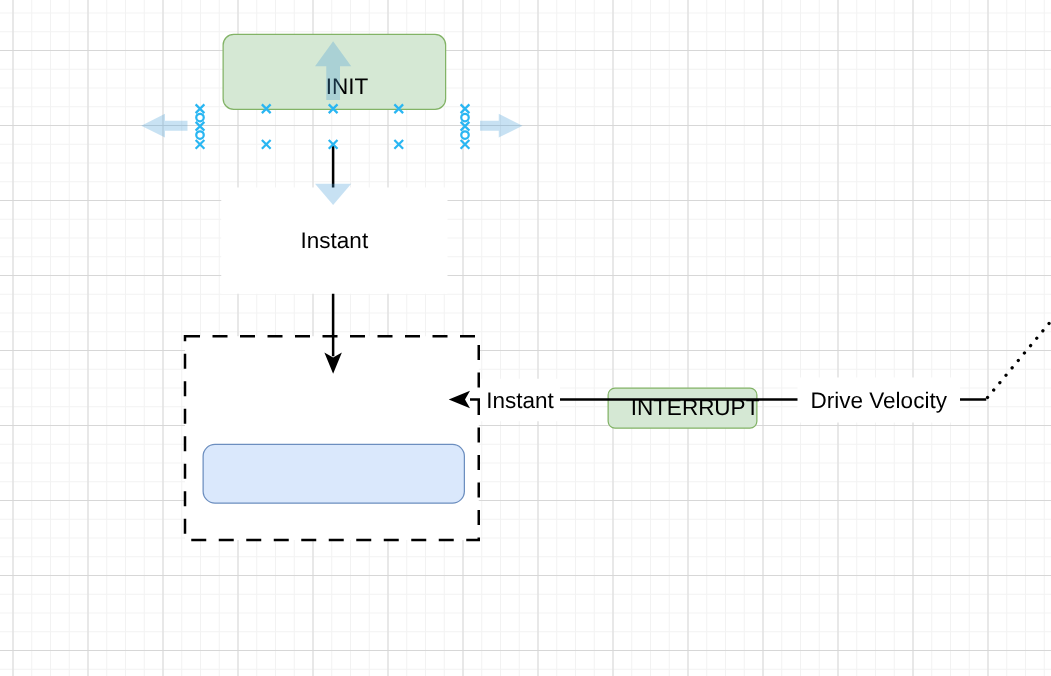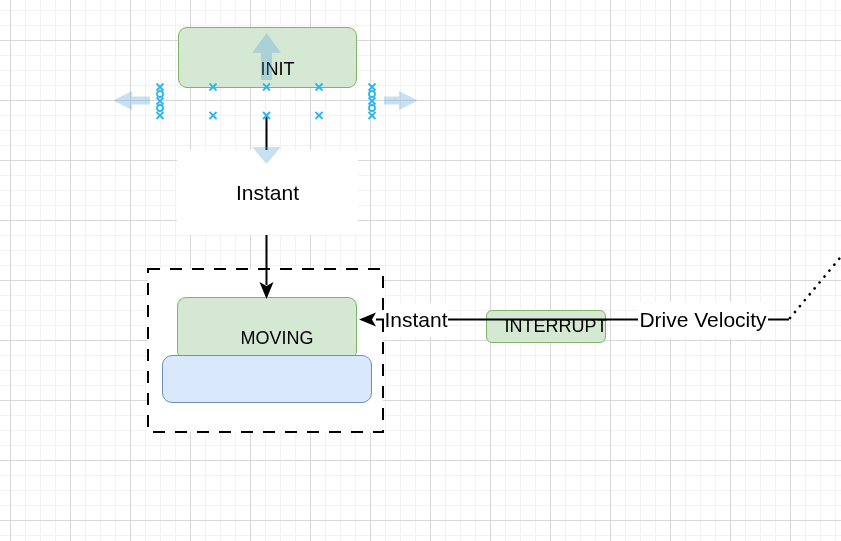--- a/index.html
+++ b/index.html
@@ -26,40 +26,37 @@
   .green{background:#d5e8d4;border:1px solid #82b366;}
   .blue{background:#dae8fc;border:1px solid #6c8ebf;}
   #init-state{left:178px;top:27px;width:179px;height:61px;border-radius:9px;align-items:flex-end;padding-bottom:7px;}
   #nothing-action{left:159px;top:86px;width:213px;height:30px;border-radius:3px;}
   #moving-state{left:177px;top:297px;width:180px;height:63px;border-radius:9px;align-items:flex-end;padding-bottom:10px;}
   #spin-action{left:162px;top:355px;width:210px;height:48px;border-radius:10px;flex-direction:column;}
   #interrupt-state{left:486px;top:310px;width:120px;height:33px;border-radius:6px;}
   .edge-label{
     position:absolute;z-index:5;background:#ffffff;
     display:flex;align-items:center;justify-content:center;
-    font-size:21px;
+    font-size:18px;
   }
   #label-instant-v{left:177px;top:150px;width:181px;height:85px;}
   #label-instant-h{left:384px;top:303px;width:64px;height:34px;}
   #label-drive{left:638px;top:302px;width:130px;height:36px;}
 </style>
 </head>
 <body>
 
 <div id="canvas">
 
   <svg class="layer z2" width="841" height="541" viewBox="0 0 841 541">
     <rect x="148" y="269" width="235" height="163" fill="#ffffff" stroke="#000000" stroke-width="2" stroke-dasharray="12 10"></rect>
   </svg>
 
   <div class="shape green" id="init-state">
     <span>INIT</span>
-  </div>
-  <div class="shape green" id="moving-state">
-    <span>MOVING</span>
   </div>
   <div class="shape blue" id="spin-action">
   </div>
   <div class="shape green" id="interrupt-state">
     <span>INTERRUPT</span>
   </div>
 
   <svg class="layer z4" width="841" height="541" viewBox="0 0 841 541">
 
     <line x1="266.5" y1="116" x2="266.5" y2="285" stroke="#000000" stroke-width="2"></line>

